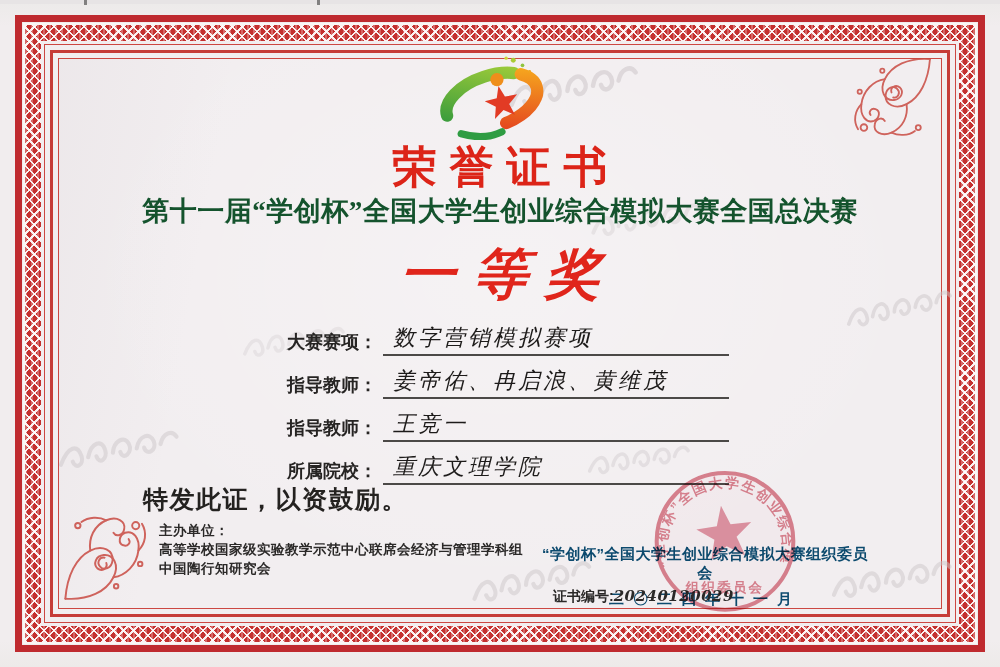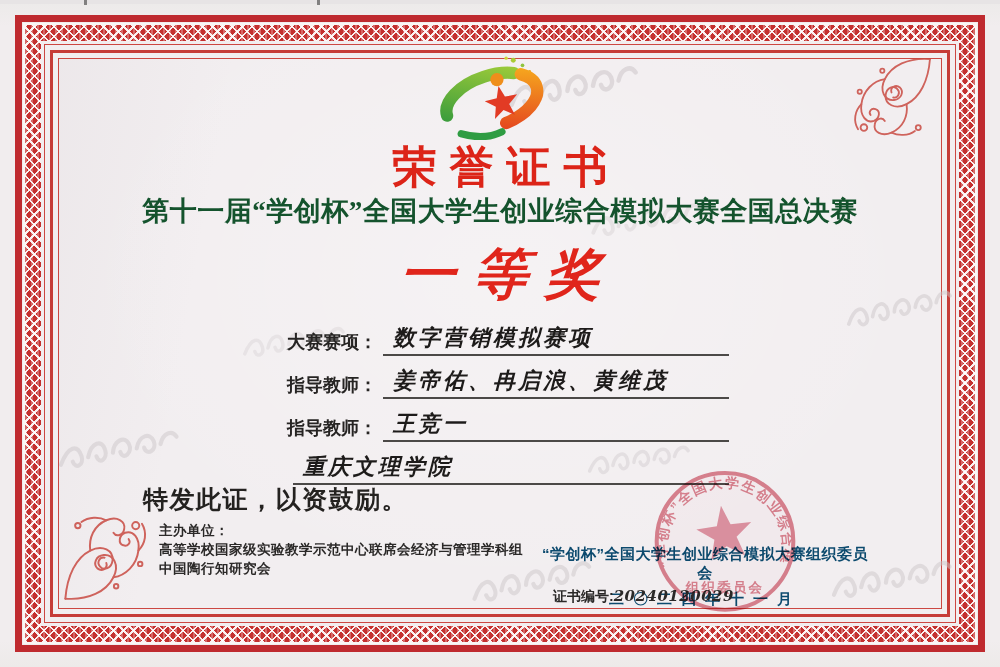--- a/index.html
+++ b/index.html
@@ -48,21 +48,21 @@
     transform:skewX(-4deg);
   }
   .fields{left:287px;top:313px;width:442px;}
   .field-row{display:flex;align-items:flex-end;height:43px;}
   .field-label{
     font-size:18px;font-weight:700;color:#262423;white-space:nowrap;
     font-family:"Liberation Serif","DejaVu Serif",serif;padding-bottom:2px;
   }
   .field-value{
     flex:1;margin-left:6px;border-bottom:2px solid #4b4947;
-    font-size:22px;font-weight:700;font-style:italic;color:#1d1b1a;
+    font-size:22px;font-weight:400;font-style:italic;color:#1d1b1a;
     letter-spacing:3px;padding:0 2px 1px 10px;white-space:nowrap;
     font-family:"Liberation Serif","DejaVu Serif",serif;
   }
   .closing{
     left:143px;top:483px;font-size:25px;font-weight:700;color:#242220;letter-spacing:1.5px;
     font-family:"Liberation Serif","DejaVu Serif",serif;
   }
   .organizers{left:147px;top:521px;color:#2b2928;}
   .organizers div{font-size:13.5px;font-weight:700;line-height:19px;letter-spacing:.5px;padding-left:12px;}
   .issuer{left:540px;top:545px;width:330px;text-align:center;color:#0c4a6e;}
@@ -188,20 +188,21 @@
   </div>
   <div class="field-row">
     <span class="field-label">指导教师：</span>
     <span class="field-value">姜帝佑、冉启浪、黄维茂</span>
   </div>
   <div class="field-row">
     <span class="field-label">指导教师：</span>
     <span class="field-value">王竞一</span>
   </div>
   <div class="field-row">
+    <span class="field-label">所属院校：</span>
     <span class="field-value">重庆文理学院</span>
   </div>
 </div>
 
 <div class="abs closing">特发此证，以资鼓励。</div>
 
 <div class="abs organizers">
   <div>主办单位：</div>
   <div>高等学校国家级实验教学示范中心联席会经济与管理学科组</div>
   <div>中国陶行知研究会</div>

